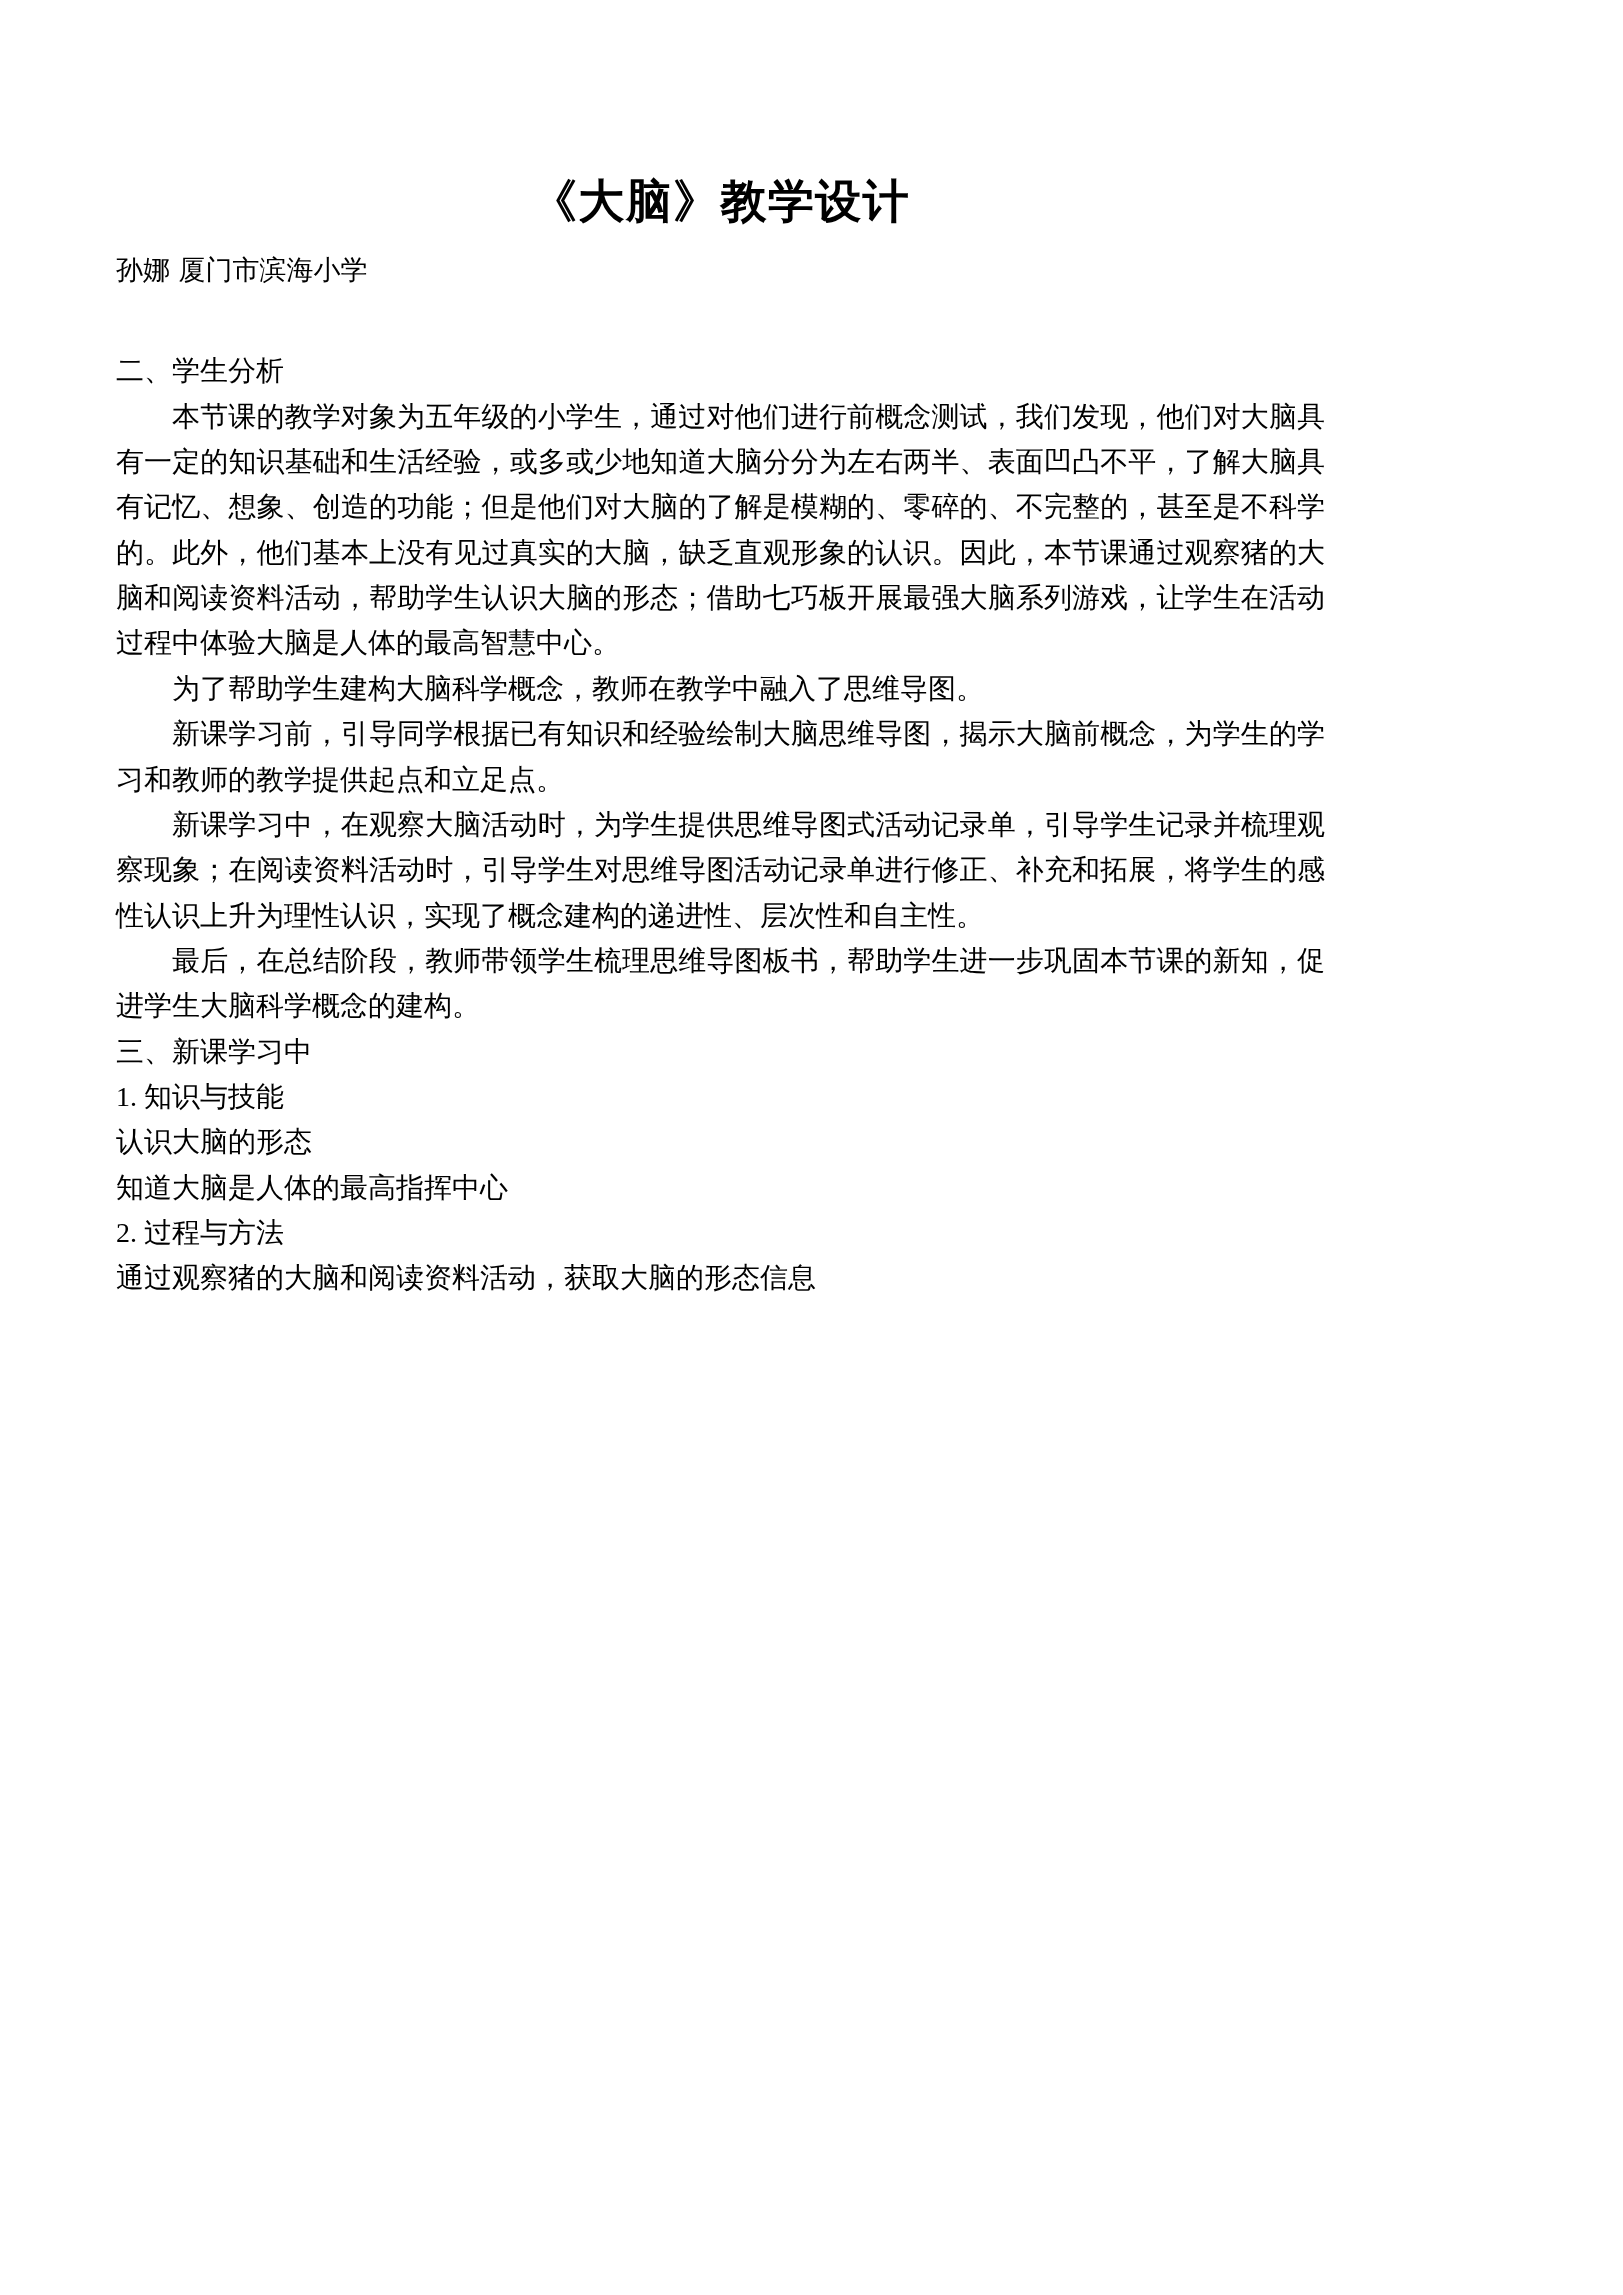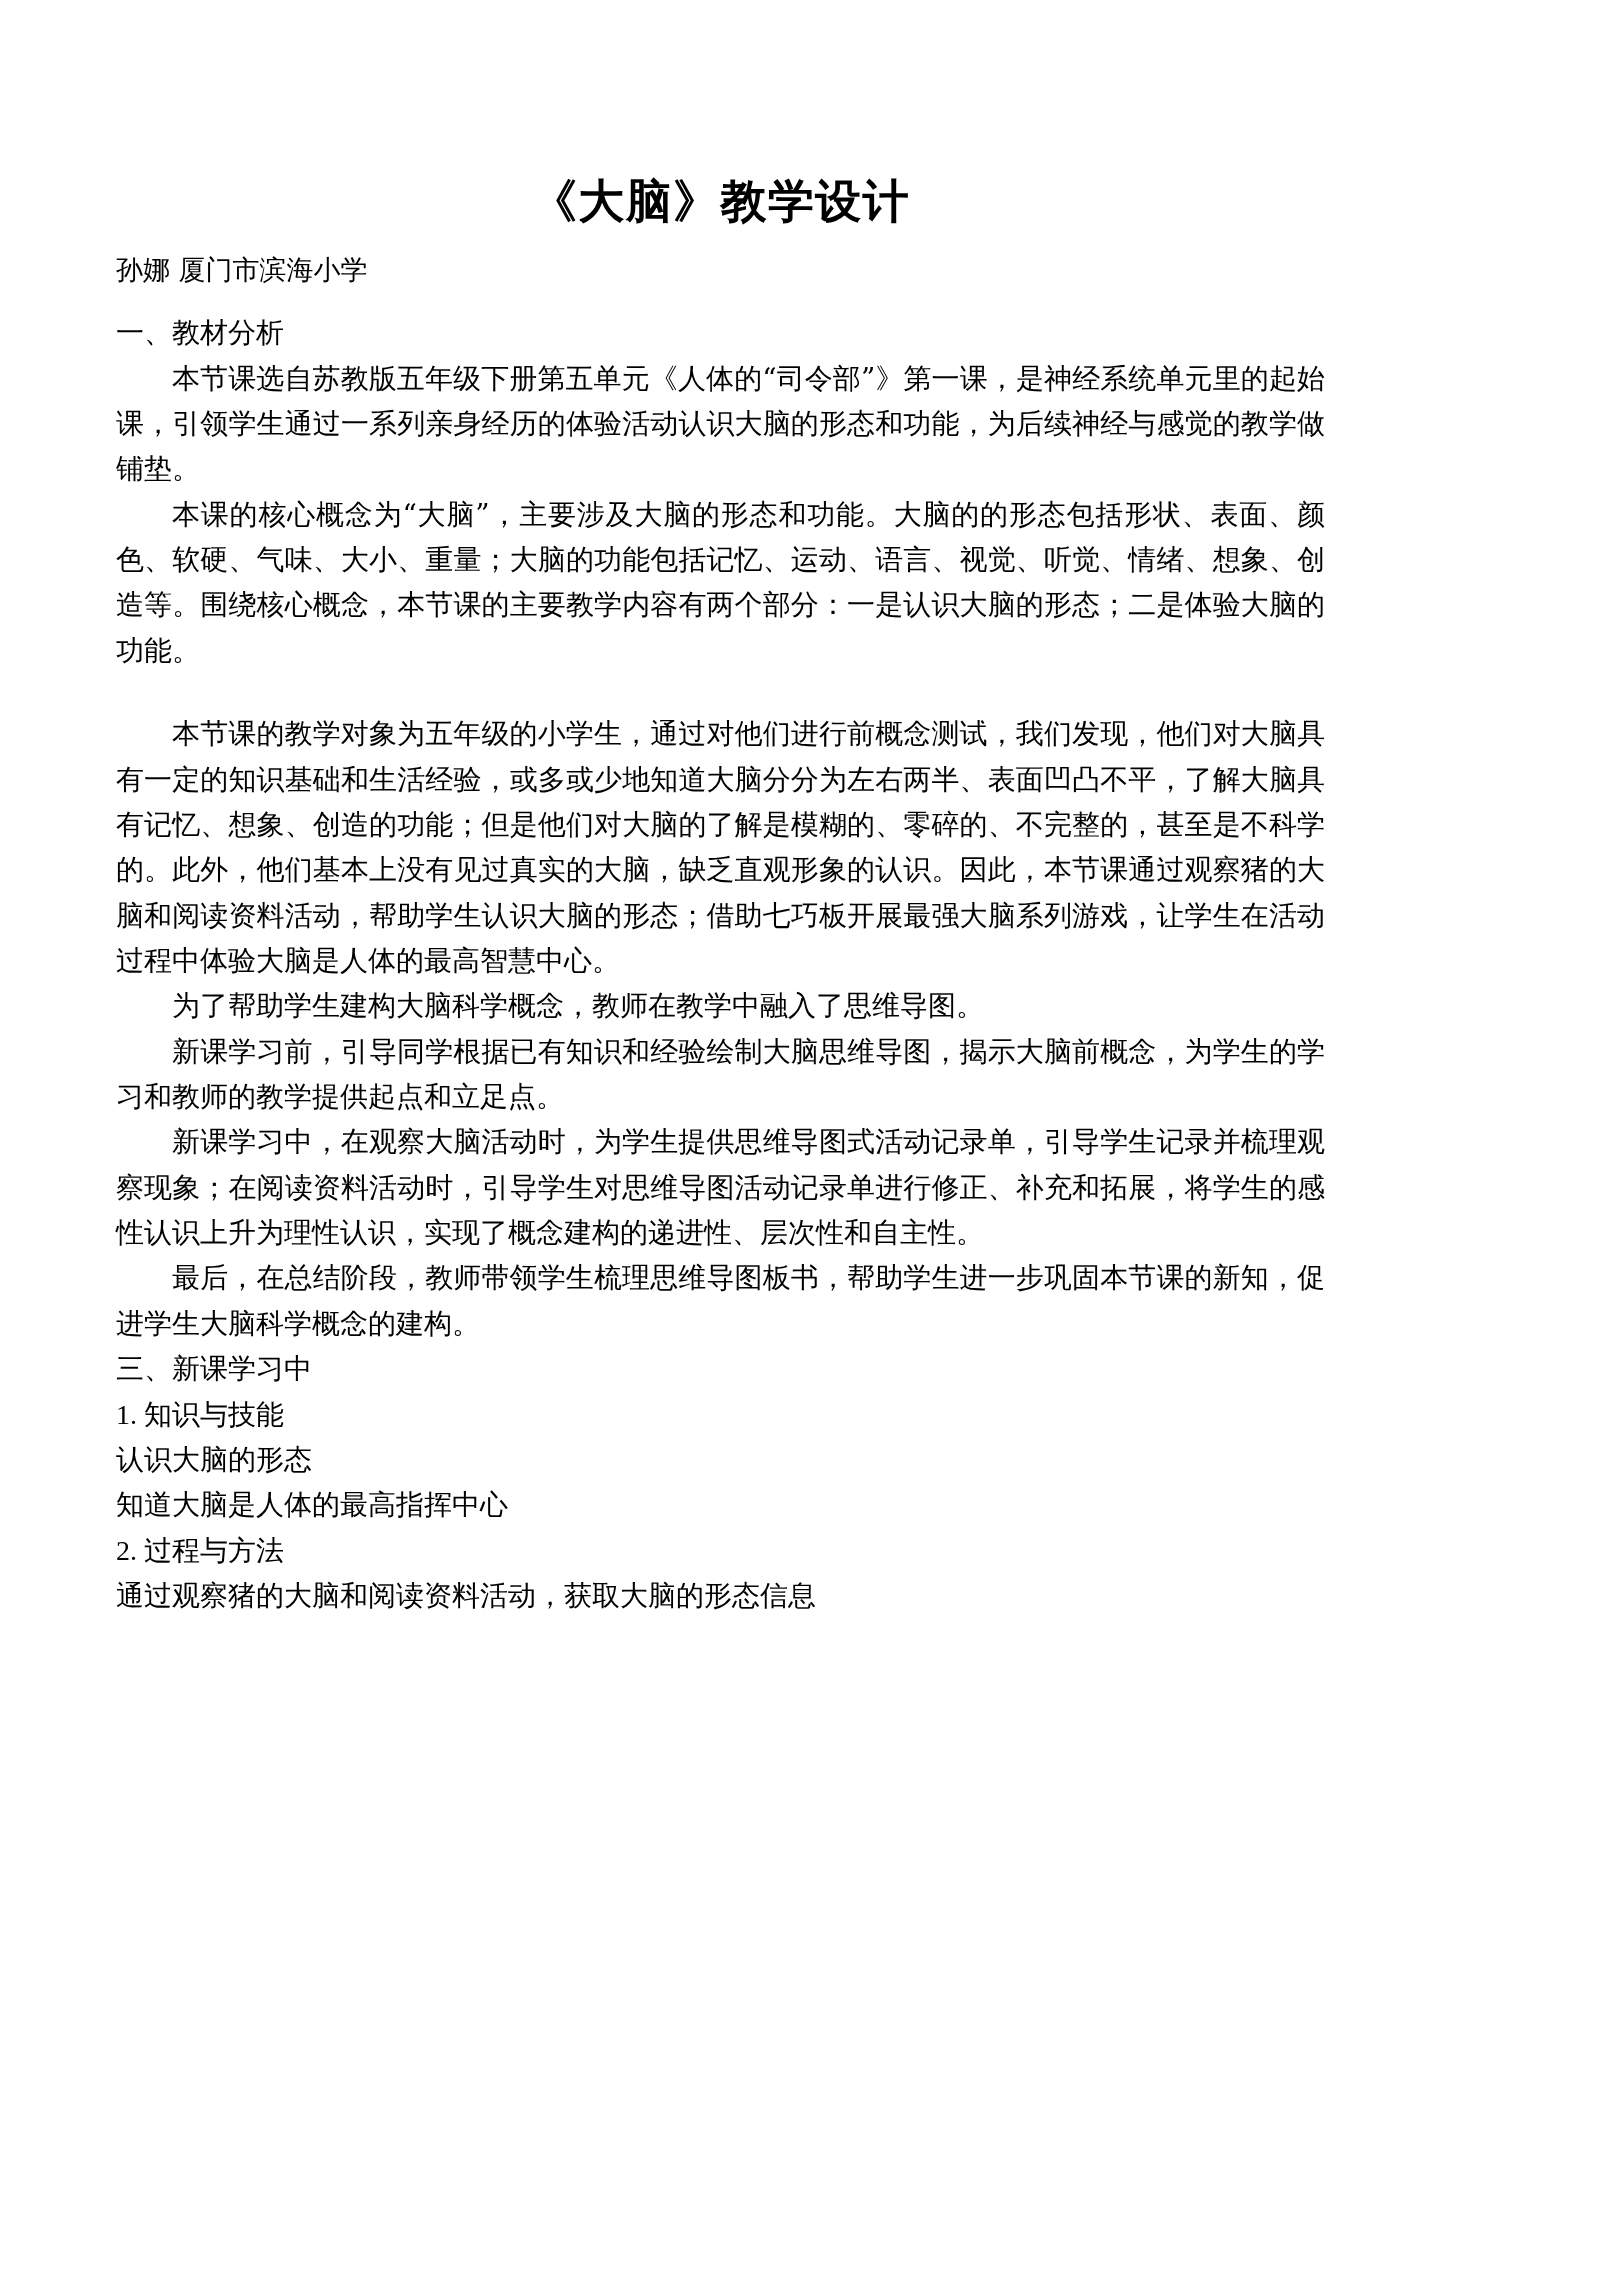--- a/index.html
+++ b/index.html
@@ -65,29 +65,25 @@
 </style>
 </head>
 <body>
 
 <div class="page">
 
   <h1 class="doc-title">《大脑》教学设计</h1>
 
   <div class="doc-author">孙娜  厦门市滨海小学</div>
 
-  <div class="block">
-    <p class="heading">一、教材分析</p>
-    <p class="para">本节课选自苏教版五年级下册第五单元《人体的“司令部”》第一课，是神经系统单元里的起始课，引领学生通过一系列亲身经历的体验活动认识大脑的形态和功能，为后续神经与感觉的教学做铺垫。</p>
-    <p class="para">本课的核心概念为“大脑”，主要涉及大脑的形态和功能。大脑的的形态包括形状、表面、颜色、软硬、气味、大小、重量；大脑的功能包括记忆、运动、语言、视觉、听觉、情绪、想象、创造等。围绕核心概念，本节课的主要教学内容有两个部分：一是认识大脑的形态；二是体验大脑的功能。</p>
-  </div>
 
   <div class="spacer"></div>
 
   <div class="block">
+    <p class="heading">二、学生分析</p>
     <p class="para">本节课的教学对象为五年级的小学生，通过对他们进行前概念测试，我们发现，他们对大脑具有一定的知识基础和生活经验，或多或少地知道大脑分分为左右两半、表面凹凸不平，了解大脑具有记忆、想象、创造的功能；但是他们对大脑的了解是模糊的、零碎的、不完整的，甚至是不科学的。此外，他们基本上没有见过真实的大脑，缺乏直观形象的认识。因此，本节课通过观察猪的大脑和阅读资料活动，帮助学生认识大脑的形态；借助七巧板开展最强大脑系列游戏，让学生在活动过程中体验大脑是人体的最高智慧中心。</p>
     <p class="para">为了帮助学生建构大脑科学概念，教师在教学中融入了思维导图。</p>
     <p class="para">新课学习前，引导同学根据已有知识和经验绘制大脑思维导图，揭示大脑前概念，为学生的学习和教师的教学提供起点和立足点。</p>
     <p class="para">新课学习中，在观察大脑活动时，为学生提供思维导图式活动记录单，引导学生记录并梳理观察现象；在阅读资料活动时，引导学生对思维导图活动记录单进行修正、补充和拓展，将学生的感性认识上升为理性认识，实现了概念建构的递进性、层次性和自主性。</p>
     <p class="para">最后，在总结阶段，教师带领学生梳理思维导图板书，帮助学生进一步巩固本节课的新知，促进学生大脑科学概念的建构。</p>
   </div>
 
   <div class="block">
     <p class="heading">三、新课学习中</p>
     <p class="plain">1. 知识与技能</p>

